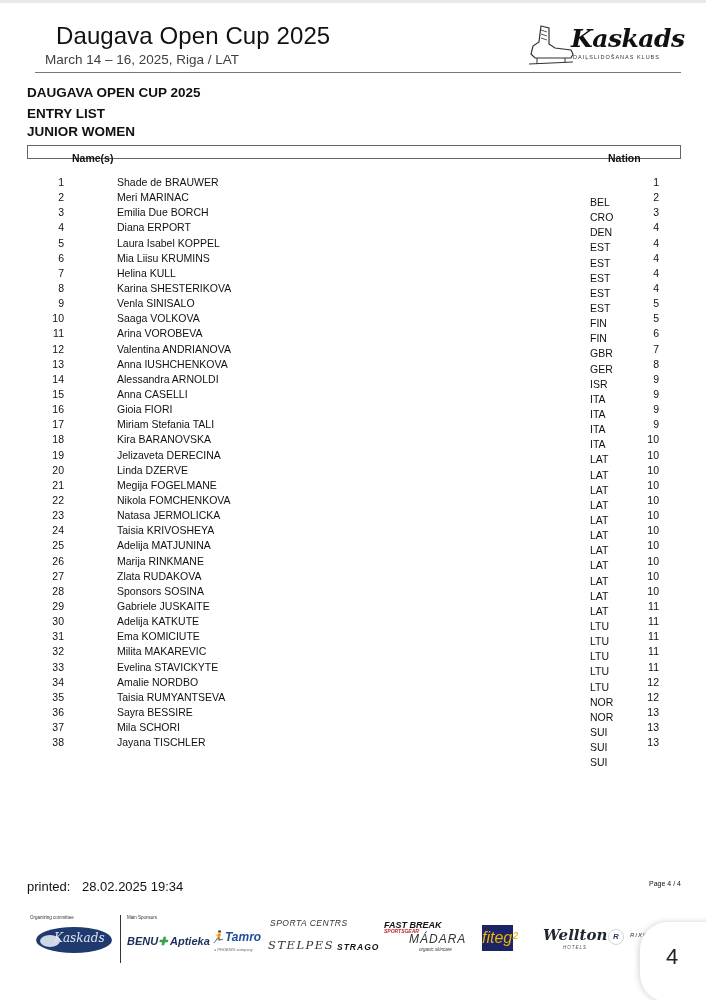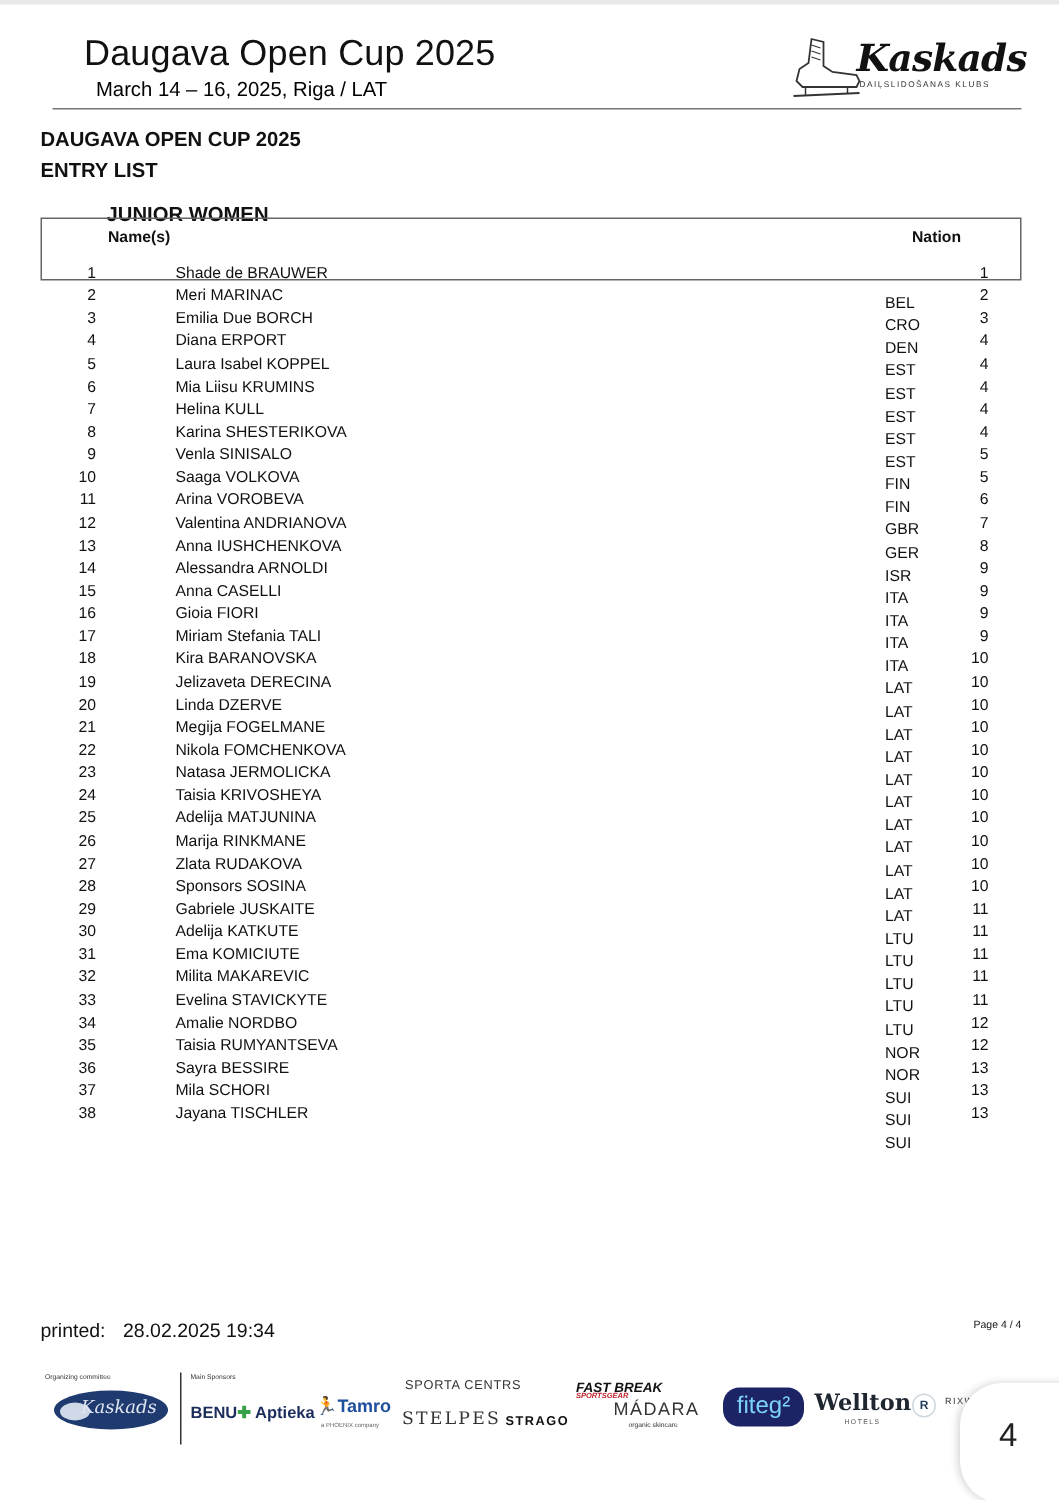--- a/index.html
+++ b/index.html
@@ -1,59 +1,59 @@
 <!DOCTYPE html>
 <html><head>
 <meta charset="utf-8">
 <style>
   * { box-sizing: border-box; margin: 0; padding: 0; }
   html, body { width: 706px; height: 1000px; background: #ffffff; overflow: hidden; }
   body { font-family: "Liberation Sans", sans-serif; color: #111; position: relative; }
   .topbar { position: absolute; left: 0; top: 0; width: 706px; height: 3px; background: #e9e9e9; }
   .header-title { position: absolute; left: 56px; top: 22px; font-size: 24px; color: #111; letter-spacing: 0.1px; }
-  .header-sub { position: absolute; left: 64px; top: 52px; font-size: 13.5px; color: #000000; }
+  .header-sub { position: absolute; left: 45px; top: 52px; font-size: 13.5px; color: #404040; }
   .header-line { position: absolute; left: 35px; top: 72px; width: 646px; height: 1px; background: #777; }
   .logo { position: absolute; left: 527px; top: 24px; width: 145px; height: 44px; }
   .logo-text { position: absolute; left: 44px; top: 0px; font-family: "DejaVu Serif", serif; font-style: italic; font-weight: bold; font-size: 25px; color: #111; letter-spacing: -0.5px; }
   .logo-sub { position: absolute; left: 46px; top: 30px; font-size: 5.5px; letter-spacing: 1px; color: #333; }
   .h1 { position: absolute; left: 27px; top: 85px; font-size: 13.5px; font-weight: bold; }
   .h2 { position: absolute; left: 27px; top: 106px; font-size: 13.5px; font-weight: bold; }
-  .h3 { position: absolute; left: 27px; top: 135px; font-size: 13.5px; font-weight: bold; margin-left: 44px; }
-  .table-header { position: absolute; left: 27px; top: 145px; width: 654px; height: 42px; border: 1px solid #666; }
+  .h3 { position: absolute; left: 27px; top: 124px; font-size: 13.5px; font-weight: bold; }
+  .table-header { position: absolute; left: 27px; top: 145px; width: 654px; height: 14px; border: 1px solid #666; }
   .th-name { position: absolute; left: 44px; top: 6px; font-size: 10.5px; font-weight: bold; }
   .th-nation { position: absolute; left: 580px; top: 6px; font-size: 10.5px; font-weight: bold; }
   .rows { position: absolute; left: 27px; top: 175px; width: 654px; }
   .row { position: relative; height: 15.15px; font-size: 10.5px; line-height: 15px; }
   .row .num { position: absolute; right: 617px; width: 30px; text-align: right; }
   .row .name { position: absolute; left: 45px; margin-left: 45px; }
   .row .nation { position: absolute; left: 563px; margin-top: 20px; }
   .row .grp { position: absolute; right: 22px; width: 20px; text-align: right; }
   .printed { position: absolute; left: 27px; top: 879px; font-size: 13px; }
   .printed .lbl { margin-right: 8px; }
   .page-info { position: absolute; left: 649px; top: 880px; font-size: 7px; }
   .sponsors { position: absolute; left: 0; top: 905px; width: 706px; height: 70px; }
   .org-label { position: absolute; left: 30px; top: 10px; font-size: 4.5px; color: #333; }
   .main-label { position: absolute; left: 127px; top: 10px; font-size: 4.5px; color: #333; }
   .divider { position: absolute; left: 120px; top: 10px; width: 1px; height: 48px; background: #333; }
   .org-logo { position: absolute; left: 36px; top: 22px; width: 76px; height: 26px; border-radius: 50%; background: #1e3a6e; overflow: hidden; }
   .org-logo span { position: absolute; left: 18px; top: 4px; font-family: "DejaVu Serif", serif; font-style: italic; font-size: 12px; color: #dfe6f2; }
   .org-logo .swoosh { position: absolute; left: 4px; top: 8px; width: 20px; height: 12px; border-radius: 50%; background: #cfd8e6; }
-  .sp { position: absolute; font-weight: bold; }
+  .sp { position: absolute; font-weight: bold; font-style: italic; }
   .benu { left: 127px; top: 30px; font-size: 11px; color: #1b2d5c; }
   .benu .cross { color: #37a14a; }
   .tamro { left: 210px; top: 25px; font-size: 12px; color: #1f4e9c; }
   .tamro .sub { position: absolute; left: 4px; top: 17px; font-size: 4px; font-weight: normal; color: #666; white-space: nowrap; }
   .sporta { left: 270px; top: 13px; font-size: 8.5px; font-weight: normal; letter-spacing: 0.5px; color: #333; }
   .stelpes { left: 268px; top: 33px; font-family: "DejaVu Serif", serif; font-size: 11.5px; font-weight: normal; letter-spacing: 1.5px; color: #333; }
   .fastbreak { left: 340px; top: 15px; font-size: 9px; font-style: italic; font-weight: 700; color: #111; margin-left: 44px; }
   .fastbreak .s { display: block; font-size: 5px; color: #c0262d; margin-top: -2px; }
   .strago { left: 337px; top: 37px; font-size: 8.5px; letter-spacing: 1px; color: #111; }
   .madara { left: 409px; top: 27px; font-size: 12px; font-weight: normal; letter-spacing: 1px; color: #333; }
   .madara .sub { position: absolute; left: 10px; top: 15px; font-size: 4.5px; letter-spacing: 0; }
-  .fiteg { left: 482px; top: 20px; width: 54px; height: 26px; background: #1c2466; color: #7dd3fc; font-size: 16px; font-weight: normal; text-align: center; line-height: 25px; border-radius: 11px; }
+  .fiteg { left: 482px; top: 20px; width: 31px; height: 26px; background: #1c2466; color: #eab308; font-size: 16px; font-weight: normal; text-align: center; line-height: 25px; }
   .wellton { left: 543px; top: 21px; font-family: "DejaVu Serif", serif; font-size: 15px; color: #1f2630; }
   .wellton .sub { position: absolute; left: 20px; top: 19px; font-size: 4.5px; font-family: "Liberation Sans", sans-serif; font-weight: normal; letter-spacing: 1px; color: #555; }
   .rixwell { left: 608px; top: 24px; width: 16px; height: 16px; border: 1px solid #cfd8dd; border-radius: 50%; font-size: 8px; line-height: 14px; text-align: center; color: #1f3a5a; }
   .rixtext { left: 630px; top: 27px; font-size: 6px; font-weight: normal; letter-spacing: 1px; color: #333; }
   .page-bubble { position: absolute; left: 640px; top: 922px; width: 100px; height: 80px; background: #fff; border-radius: 28px 0 0 28px; box-shadow: -1px 0 6px rgba(0,0,0,0.18); }
   .page-bubble span { position: absolute; left: 26px; top: 22px; font-size: 22px; color: #222; }
 </style>
 </head>
 <body>
 

